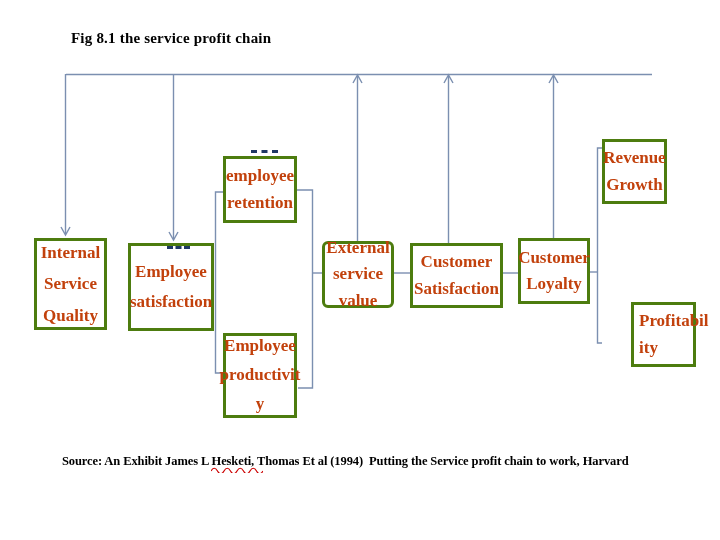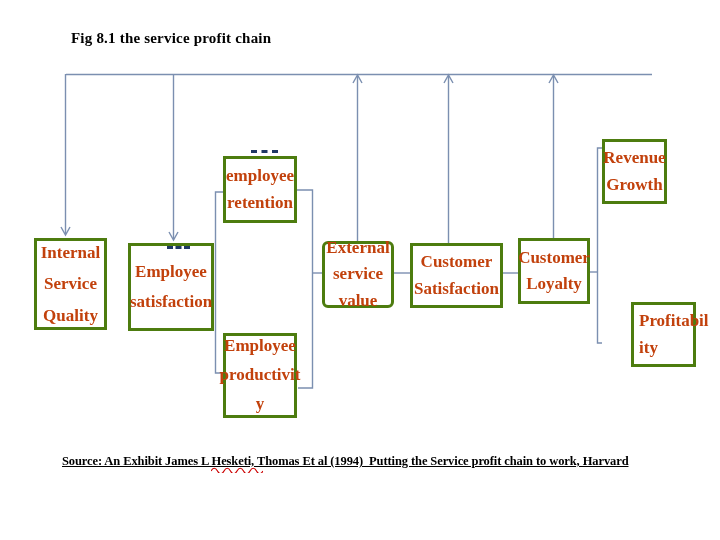--- a/index.html
+++ b/index.html
@@ -35,21 +35,21 @@
     position:absolute; z-index:2; height:0;
     border-top:3px dashed #1f3864;
   }
   #dash-ret { left:251px; top:150px; width:27px; }
   #dash-es  { left:167px; top:246px; width:23px; }
   .source {
     position:absolute; left:62px; top:452px; z-index:1;
     font-weight:bold; font-size:12.5px; line-height:19px; color:#000;
     letter-spacing:-0.1px;
   }
-  .source-line { white-space:pre;text-decoration:underline; }
+  .source-line { white-space:pre; }
   .squiggle { position:absolute; left:211px; top:467px; z-index:2; }
 </style>
 </head>
 <body>
 
 <div class="stage">
 
   <div class="title">Fig 8.1 the service profit chain</div>
 
   <svg class="lines-svg" width="720" height="540" viewBox="0 0 720 540" fill="none" stroke="#7b8fb0" stroke-width="1.4">

